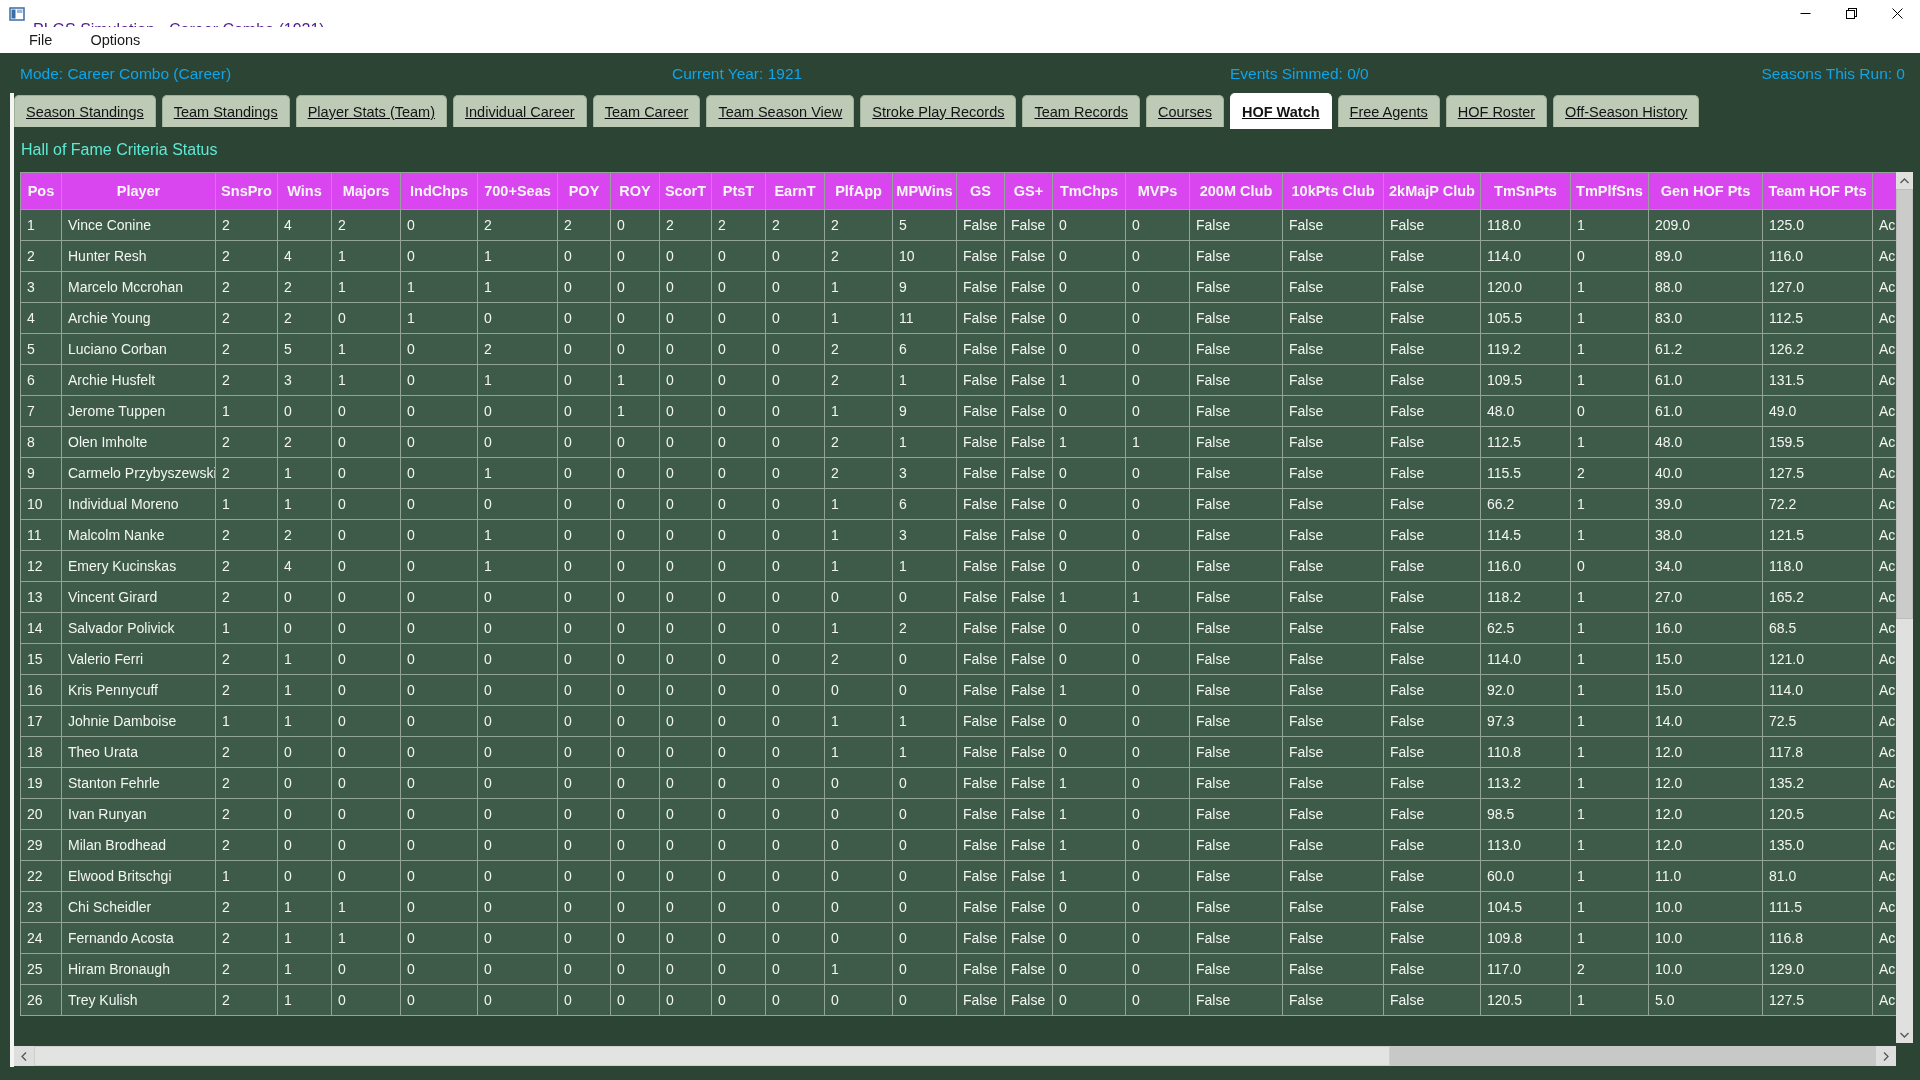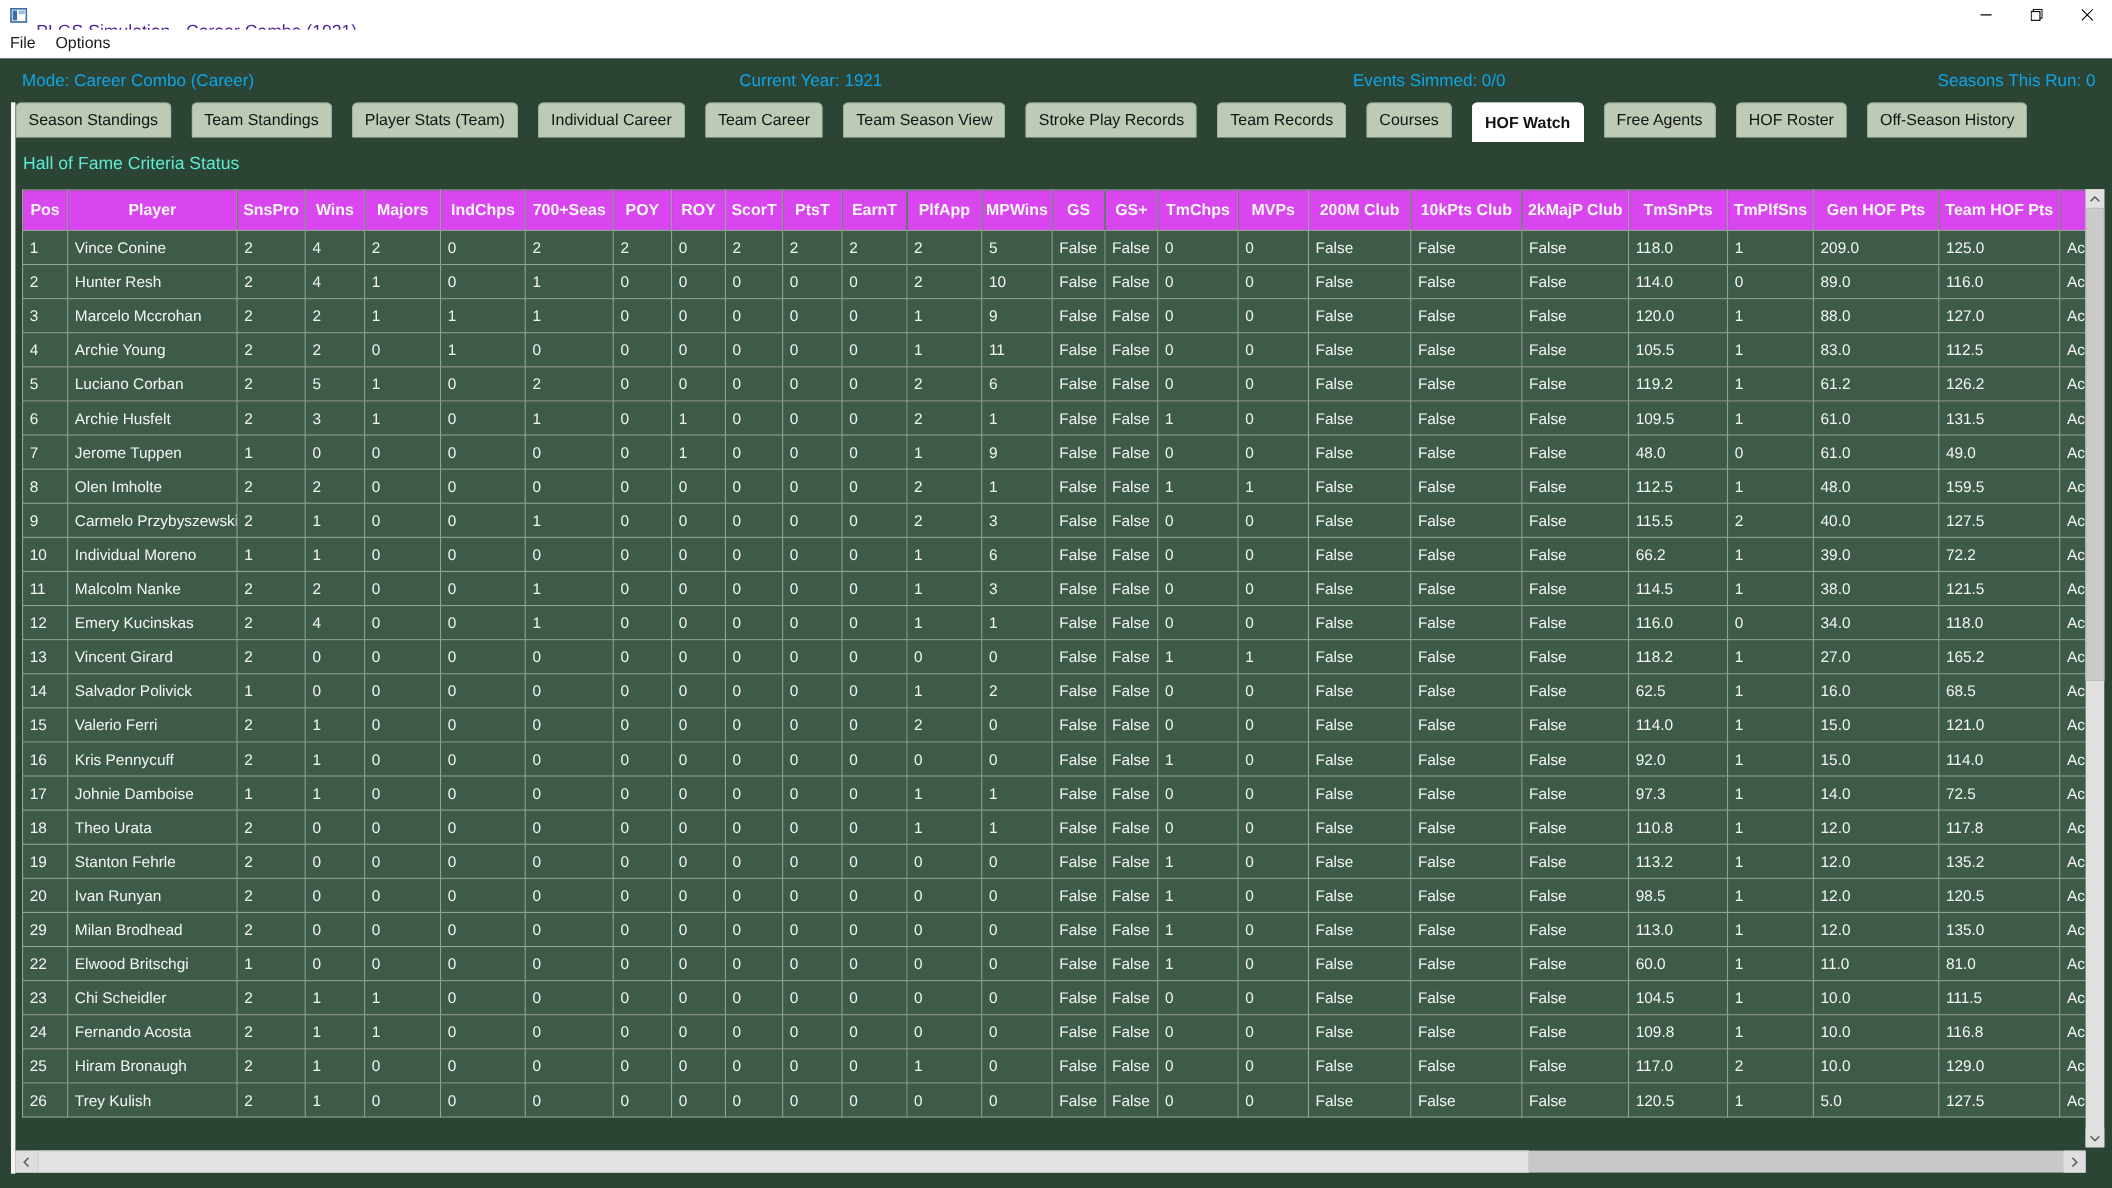--- a/index.html
+++ b/index.html
@@ -13,33 +13,33 @@
 
   
   .titlebar { position:absolute; top:0; left:0; right:0; height:27px; background:#ffffff; display:flex; align-items:center; }
   .app-icon { margin-left:9px; width:16px; height:16px; flex:0 0 auto; }
   .title-text { margin-left:8px; font-size:16px; color:#4c1d95;margin-top:32px; }
   .win-controls { position:absolute; right:0; top:0; height:27px; display:flex; }
   .win-btn { width:46px; height:27px; display:flex; align-items:center; justify-content:center; background:#ffffff; }
 
   
   .menubar { position:absolute; top:27px; left:0; right:0; height:26px; background:#ffffff; display:flex; align-items:center; font-size:14.5px; color:#1a1a1a; }
-  .menu-item { padding:0 9px; height:100%; display:flex; align-items:center; }
+  .menu-item { padding:0 9px; height:100%; display:flex; align-items:center;margin-left:20px; }
 
   
   .app-panel { position:absolute; top:53px; left:0; right:0; bottom:0; background:#2c4434; }
 
   .status-text { position:absolute; top:12px; color:#0ea5e9; font-size:15.5px; white-space:nowrap; }
   .status-mode    { left:20px; }
   .status-year    { left:672px; }
   .status-events  { left:1230px; }
   .status-seasons { right:15px; }
 
   
-  .tab-strip { position:absolute; top:40px; left:14px; height:36px; display:flex; gap:18px; align-items:flex-start; }
+  .tab-strip { position:absolute; top:40px; left:14px; height:36px; display:flex; gap:6px; align-items:center;text-decoration:underline; }
   .tab { height:32px; background:#bccab6; color:#141414; font-size:14.5px; display:flex; align-items:center;
          padding:0 11px; border:1px solid #9fb09a; border-bottom:none; border-radius:5px 5px 0 0; white-space:nowrap; }
   .tab.active { background:#ffffff; border-color:#ffffff; font-weight:bold; height:36px; z-index:2; }
 
   .left-strip { position:absolute; left:10px; top:40px; width:4px; height:974px; background:#f4f4f2; }
 
   .section-title { position:absolute; left:21px; top:88px; color:#5eead4; font-size:16px; }
 
   
   .table-clip { position:absolute; left:20px; top:119px; width:1876px; height:871px; overflow:hidden; }

